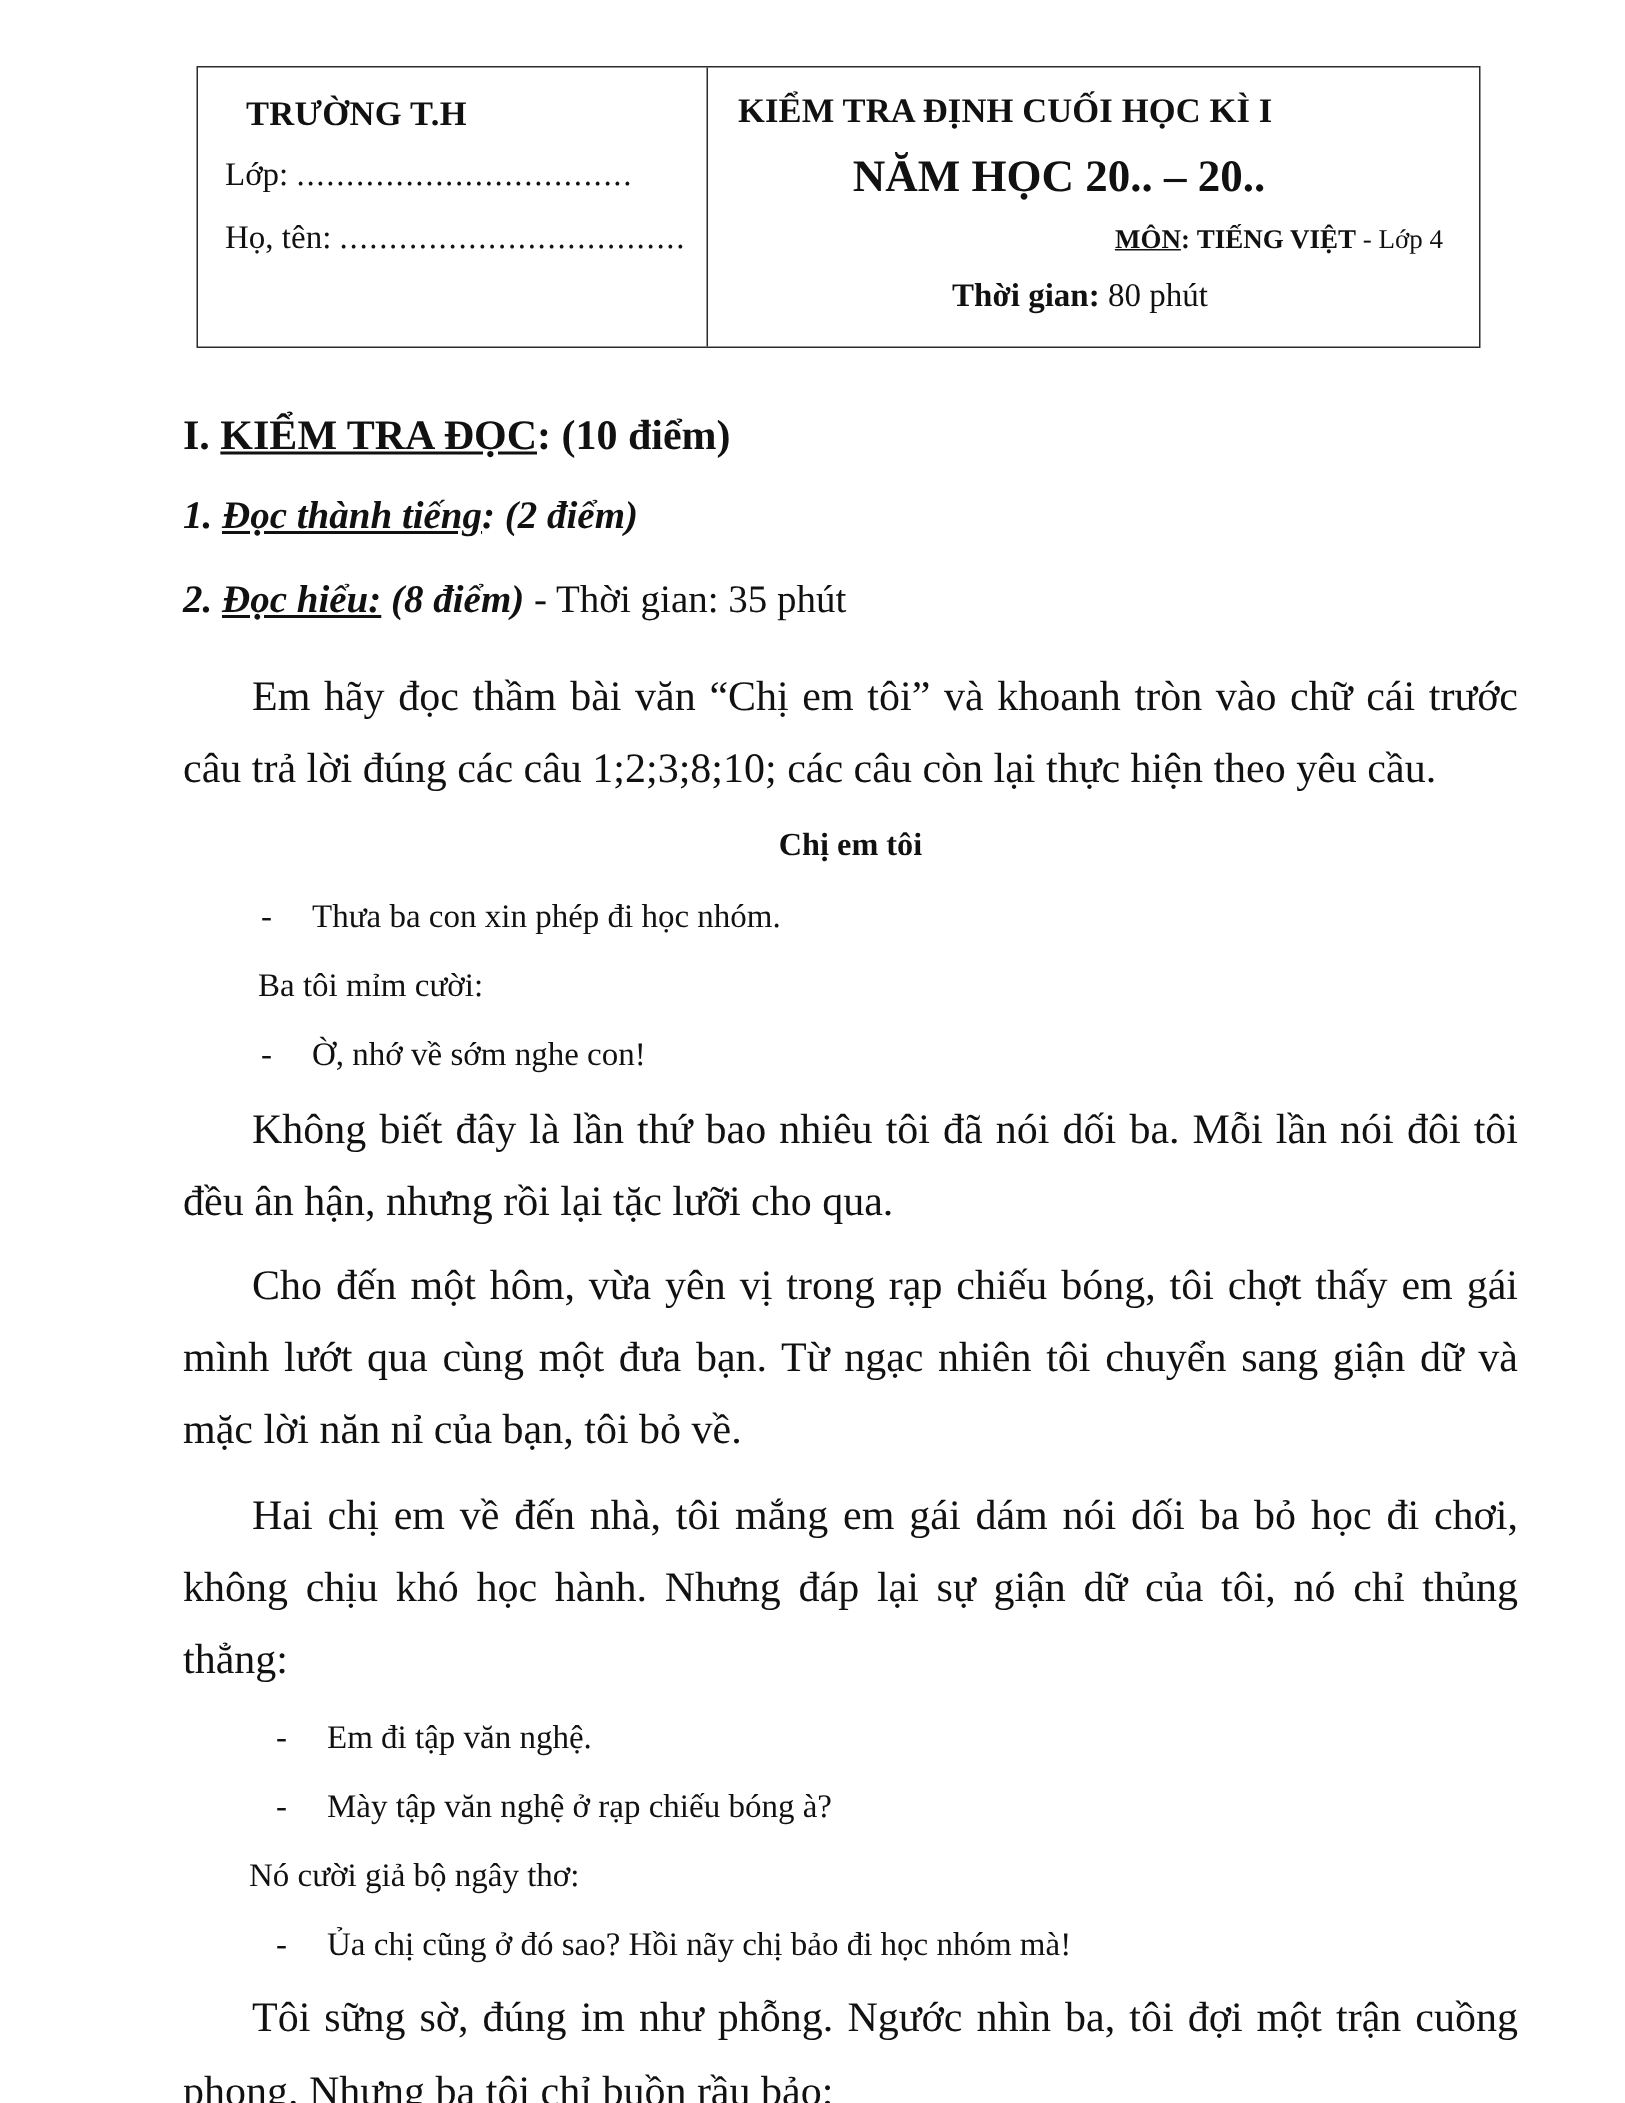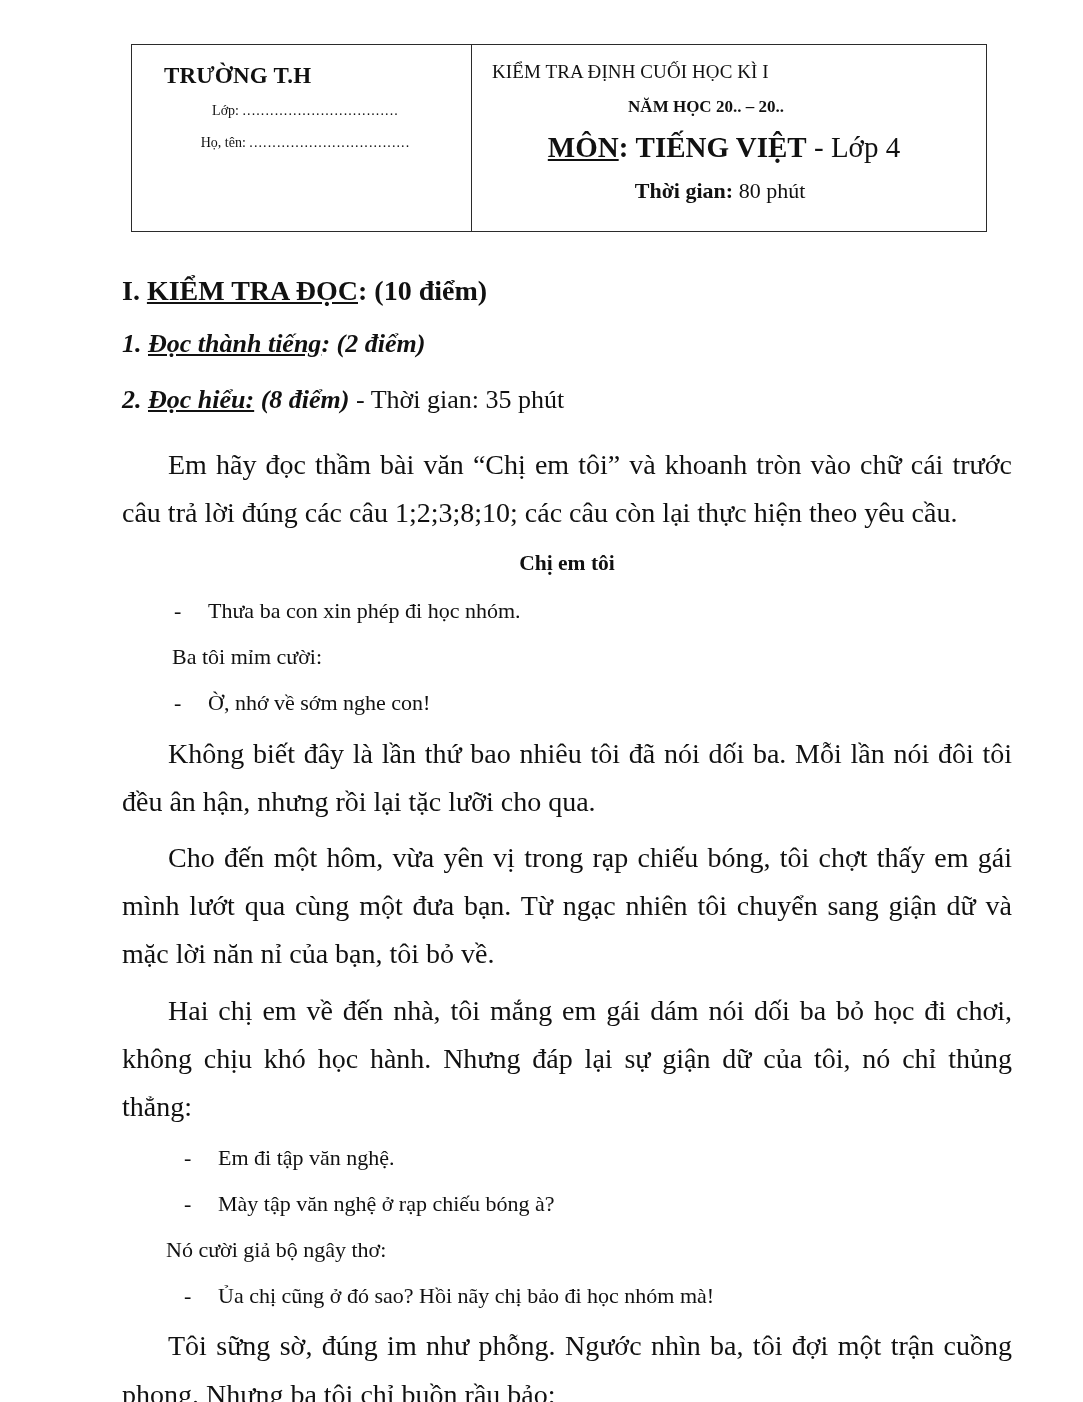--- a/index.html
+++ b/index.html
@@ -48,46 +48,45 @@
     min-height: 186px;
   }
 
   .school-name {
     font-weight: bold;
     font-size: 23px;
     letter-spacing: 0.2px;
     margin: 4px 0 14px 16px;
   }
   .field-line {
-    font-size: 14px;
+    font-size: 22px;
     margin: 0 0 16px 2px;
     white-space: nowrap;
-    text-align: center;
   }
   .dots {
     letter-spacing: 1.1px;
   }
 
   .exam-title {
-    font-weight: normal;
-    font-size: 19px;
+    font-weight: bold;
+    font-size: 23px;
     text-align: left;
     margin: 2px 0 14px 6px;
     letter-spacing: 0.1px;
   }
   .exam-year {
     font-weight: bold;
-    font-size: 17px;
+    font-size: 30px;
     text-align: center;
     margin: 0 0 14px 0;
     padding-right: 46px;
   }
   .exam-subject {
-    font-size: 29px;
-    text-align: center;
+    font-size: 18px;
+    text-align: right;
     margin: 0 0 14px 0;
     padding-right: 10px;
   }
   .exam-subject .u { text-decoration: underline; font-weight: bold; }
   .exam-subject .b { font-weight: bold; }
   .exam-time {
     font-size: 22px;
     text-align: center;
     margin: 0;
     padding-right: 18px;

